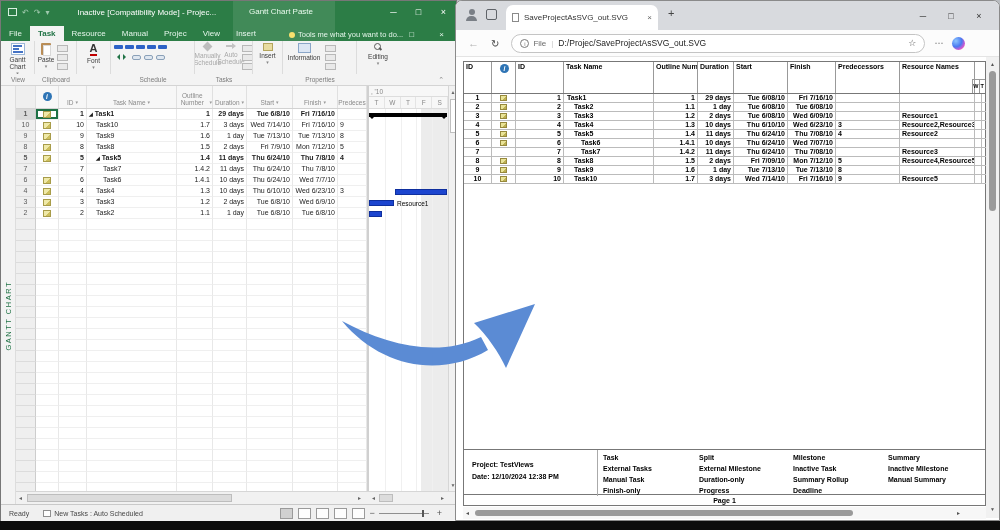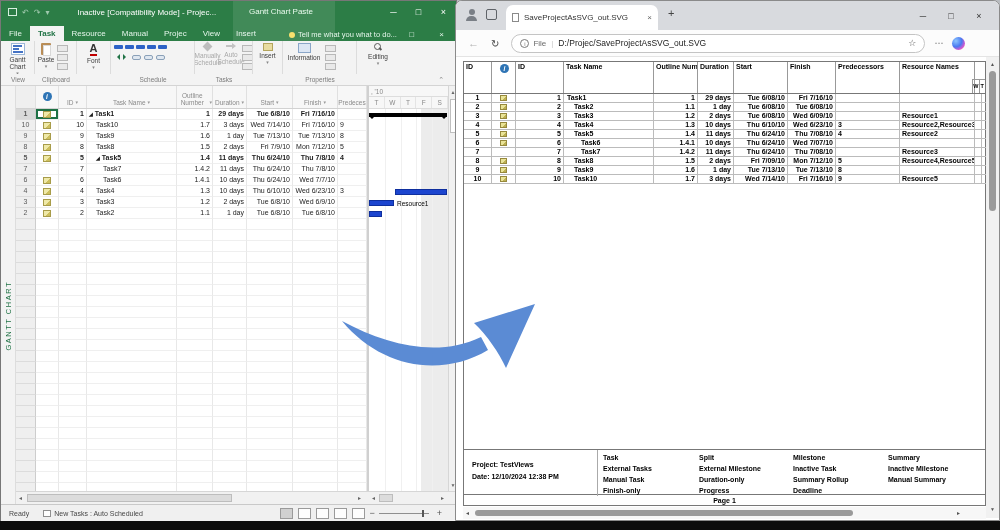--- a/index.html
+++ b/index.html
@@ -180,21 +180,21 @@
           <div class="msptab">File</div>
           <div class="msptab active">Task</div>
           <div class="msptab">Resource</div>
           <div class="msptab">Manual</div>
           <div class="msptab">Projec</div>
           <div class="msptab">View</div>
           <div class="msptab">Insert</div>
         </div>
       <div class="tellme">
         <span class="bulb"></span>
-        <span>Tell me what you what to do...</span>
+        <span>Tools me what you want to do...</span>
       </div>
       <span class="tr-btn" style="right:42px;">□</span>
       <span class="tr-btn" style="right:12px;">×</span>
     </div>
 
     <div class="ribbon">
       <div class="rgroup" style="left:0;width:34px;">
         <div class="bigbtn">
           <div class="icon-gantt">
               <div style="width:9px"></div>

